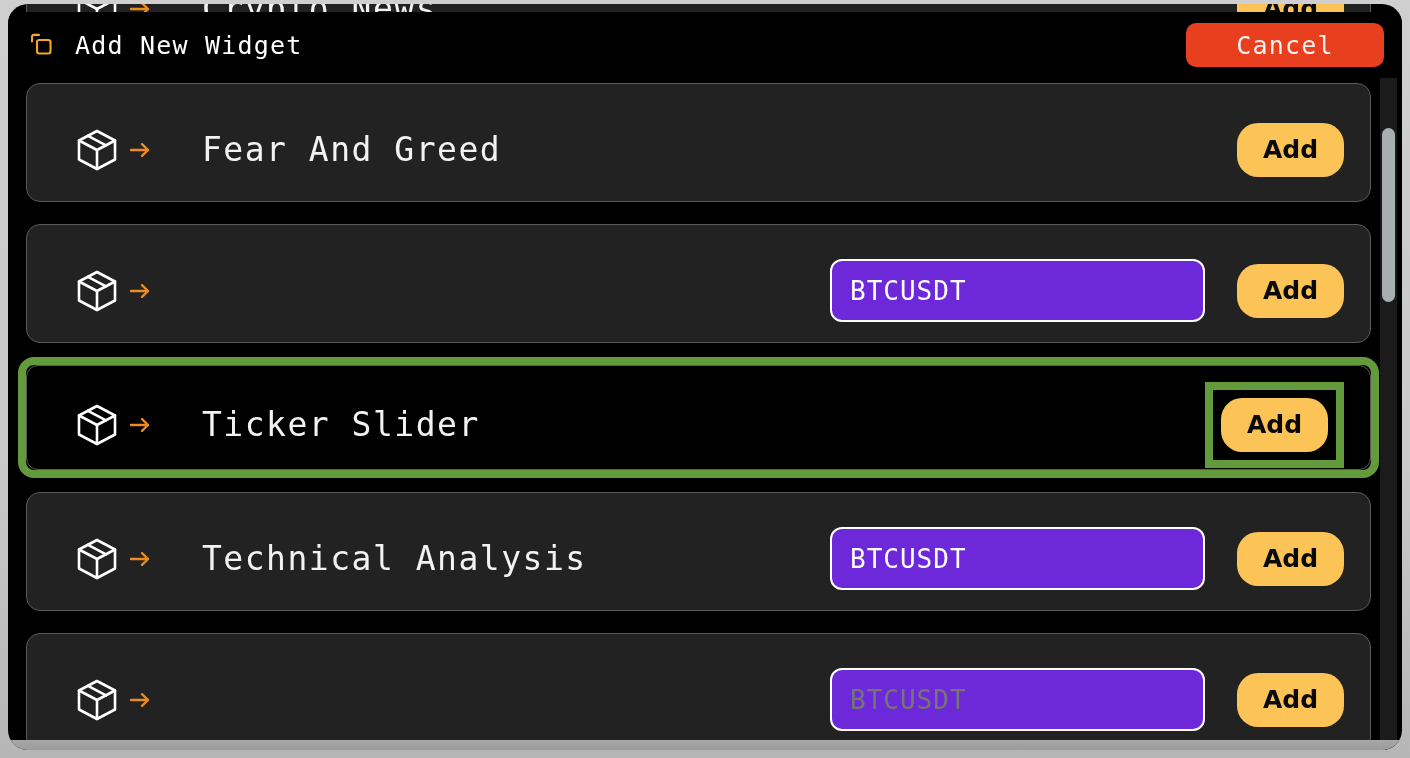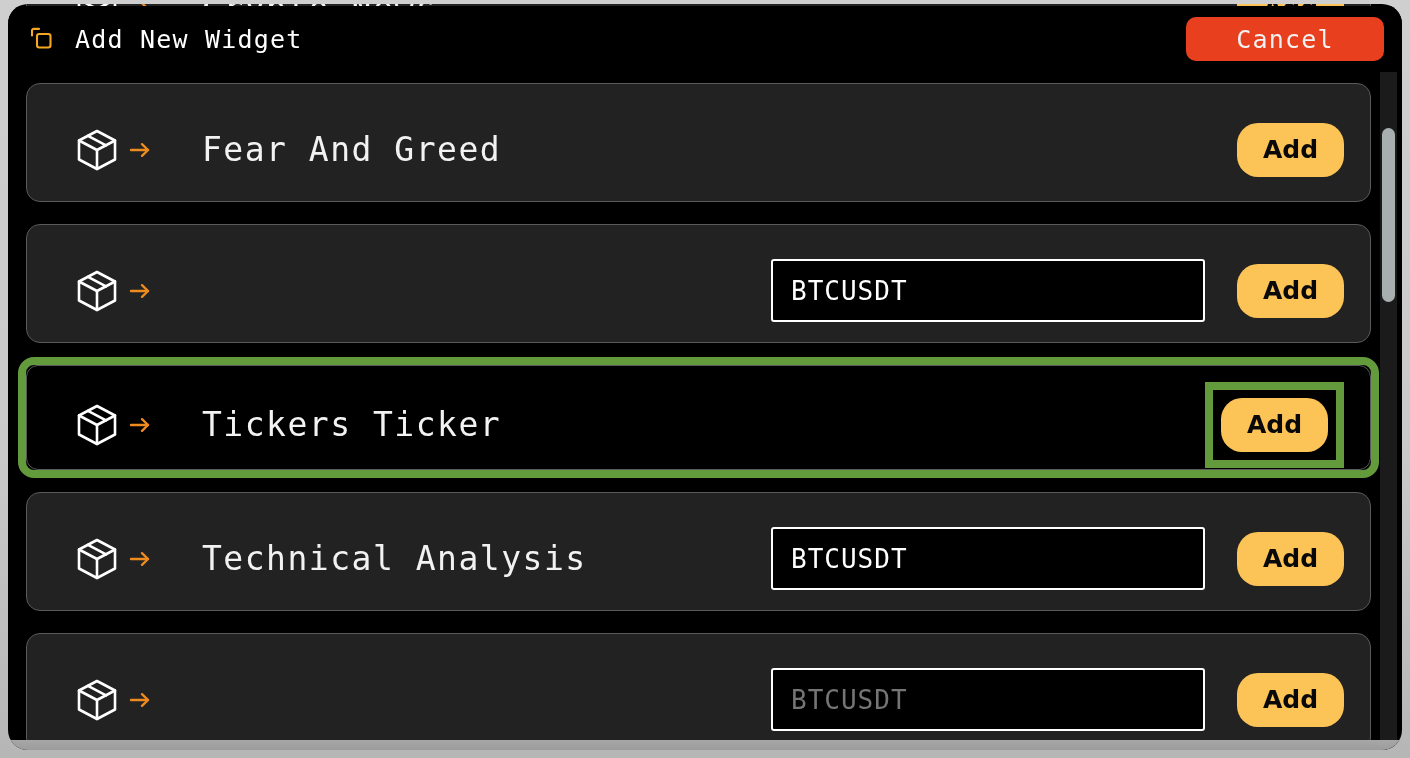--- a/index.html
+++ b/index.html
@@ -93,25 +93,25 @@
     font-size: 33px;
     letter-spacing: 1.5px;
     white-space: nowrap;
     flex: 0 0 auto;
   }
 
   .spacer { flex: 1 1 auto; }
 
   
   .symbol-input {
-    width: 434px;
+    width: 375px;
     height: 63px;
-    background: #000000;
+    background: #6d28d9;
     border: 2px solid #ffffff;
-    border-radius: 3px;
+    border-radius: 12px;
     color: #ffffff;
     font-family: "DejaVu Sans Mono", "Liberation Mono", monospace;
     font-size: 26px;
     letter-spacing: 1px;
     padding: 0 18px;
     outline: none;
     flex: 0 0 auto;
     margin-right: 32px;
   }
   .symbol-slot {
@@ -163,21 +163,21 @@
     width: 13px;
     height: 174px;
     background: #a9afaf;
     border-radius: 7px;
   }
 
   
   .header {
     position: absolute;
     left: 0;
-    top: 2px;
+    top: 8px;
     width: 1394px;
     height: 66px;
     background: #000000;
     display: flex;
     align-items: center;
     padding: 0 18px 0 20px;
     z-index: 20;
     justify-content: center;
   }
   .copy-icon { width: 28px; height: 28px; flex: 0 0 auto; display: block; }
@@ -304,21 +304,21 @@
                   <path d="M15 9.8 L33 19.3"></path>
                 </svg>
               </span>
               <span>
                 <svg class="arrow-icon" viewBox="0 0 26 26" fill="none" stroke="#ed8b1f" stroke-width="2.4" stroke-linecap="round" stroke-linejoin="round">
                   <path d="M4 13 H21"></path>
                   <path d="M15 7.2 L21 13 L15 18.8"></path>
                 </svg>
               </span>
             </div>
-            <span class="row-label">Tickers Ticker</span>
+            <span class="row-label">Ticker Slider</span>
             <span class="spacer"></span>
             <span class="symbol-slot"></span>
             <span class="add-highlight" style="--hl: #639a3c;"><button class="add-btn">Add</button></span>
           </div>
         </div>
         <div class="row-wrap">
           <div class="row">
             <div class="icon-group">
               <span>
                 <svg class="pkg-icon" viewBox="0 0 48 48" fill="none" stroke="#ffffff" stroke-width="2.6" stroke-linecap="round" stroke-linejoin="round">

